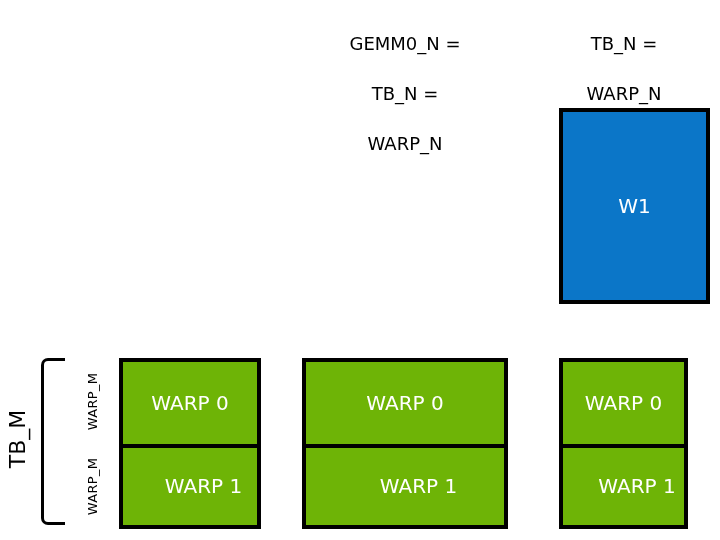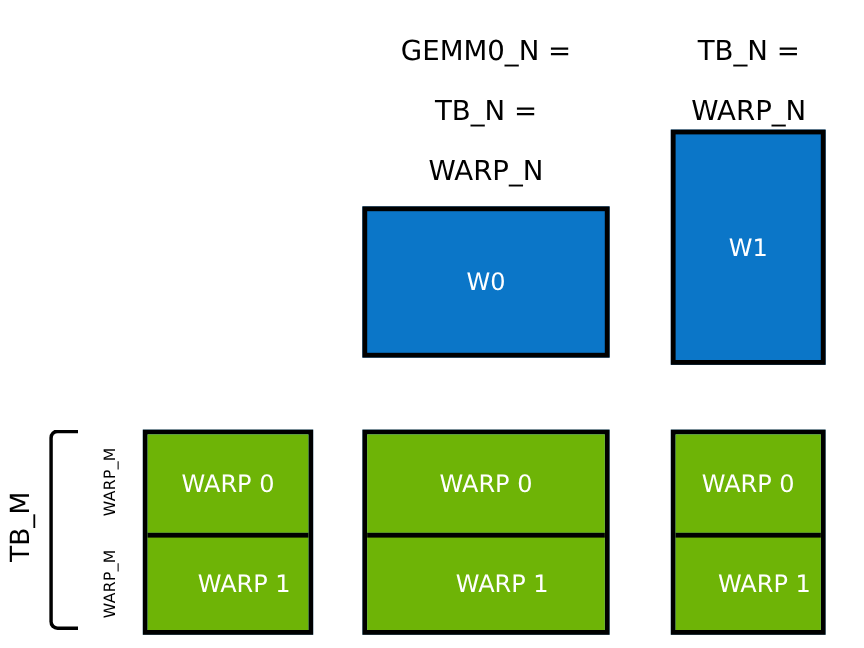--- a/index.html
+++ b/index.html
@@ -17,21 +17,21 @@
     position: relative;
     width: 720px;
     height: 540px;
     background: #ffffff;
   }
 
   
   .col-caption {
     position: absolute;
     text-align: center;
-    font-size: 23px;
+    font-size: 18px;
     line-height: 25px;
     color: #000000;
     white-space: pre-line;
     font-family: "DejaVu Sans", "Liberation Sans", sans-serif;
   }
   #caption-gemm0 { left: 300px; top: 6px; width: 210px; }
   #caption-gemm1 { left: 540px; top: 6px; width: 168px; }
   .cap-line { display: block; }
 
   
@@ -43,21 +43,21 @@
     display: flex;
     align-items: center;
     justify-content: center;
   }
   .blue-box .box-label {
     color: #ffffff;
     font-size: 20px;
     line-height: 20px;
   }
   #blue-w0 { left: 302px; top: 172px; width: 206px; height: 126px; }
-  #blue-w1 { left: 559px; top: 108px; width: 129px; height: 196px; }
+  #blue-w1 { left: 559px; top: 108px; width: 151px; height: 196px; }
 
   
   .green-stack {
     position: absolute;
     border: 4px solid #000000;
     box-sizing: border-box;
     display: flex;
     flex-direction: column;
     background: #7dd3fc;
   }
@@ -130,23 +130,20 @@
     <span class="cap-line">GEMM0_N =</span>
     <span class="cap-line">TB_N =</span>
     <span class="cap-line">WARP_N</span>
   </div>
 
   <div class="col-caption" id="caption-gemm1">
     <span class="cap-line">TB_N =</span>
     <span class="cap-line">WARP_N</span>
   </div>
 
-  <div class="blue-box" id="blue-w0">
-    <span class="box-label">W0</span>
-  </div>
 
   <div class="blue-box" id="blue-w1">
     <span class="box-label">W1</span>
   </div>
 
   <div id="tbm-label">TB_M</div>
   <div id="tbm-bracket"></div>
   <div class="warpm-label" id="warpm-label-0">WARP_M</div>
   <div class="warpm-label" id="warpm-label-1">WARP_M</div>
 

